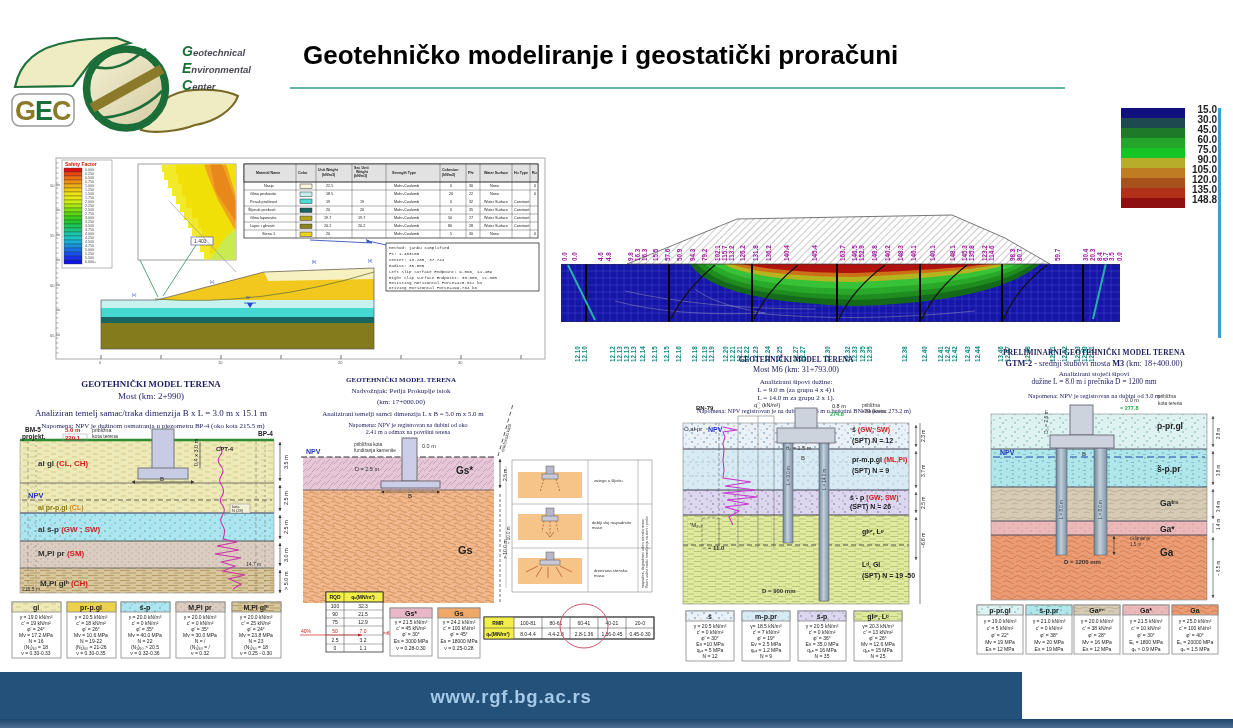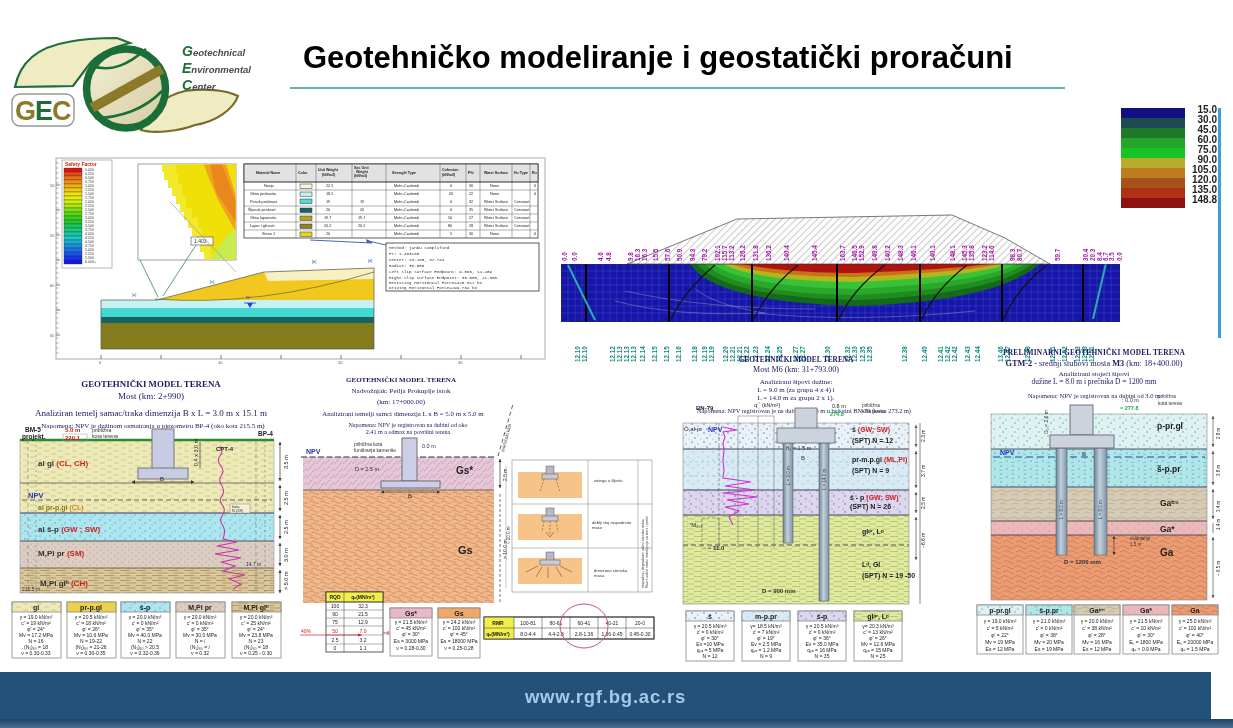--- a/index.html
+++ b/index.html
@@ -1,21 +1,21 @@
 <!DOCTYPE html>
 <html><head>
 <meta charset="utf-8">
 <style>
 * { margin:0; padding:0; box-sizing:border-box; }
 body { font-family:"Liberation Sans", sans-serif; background:#fff; }
 #page { position:relative; width:1233px; height:728px; background:#fff; overflow:hidden; }
 .abs { position:absolute; }
-#title { left:303px; top:40px; font-size:31px; font-weight:bold; color:#000; letter-spacing:0px; }
+#title { left:303px; top:40px; font-size:26px; font-weight:bold; color:#000; letter-spacing:0px; }
 #titleline { left:290px; top:87px; width:775px; height:2px; background:#5fb6a9; }
-#footer { left:0; top:672px; width:1211px; height:56px; background:#24517a; text-align:center; }
+#footer { left:0; top:672px; width:1022px; height:56px; background:#24517a; text-align:center; }
 #footerstrip { left:0; top:719px; width:1233px; height:9px; background:linear-gradient(#1d4569,#4a6d94); }
 #footer span { color:#a5c9e8; font-weight:bold; font-size:18.5px; line-height:50px; letter-spacing:0.8px; }
 </style>
 </head>
 <body>
 <div id="page">
 
   <svg class="abs" style="left:8px; top:22px;" width="250" height="118" viewBox="0 0 250 118">
     <defs>
       <linearGradient id="lg1" x1="0" y1="0" x2="1" y2="1">

